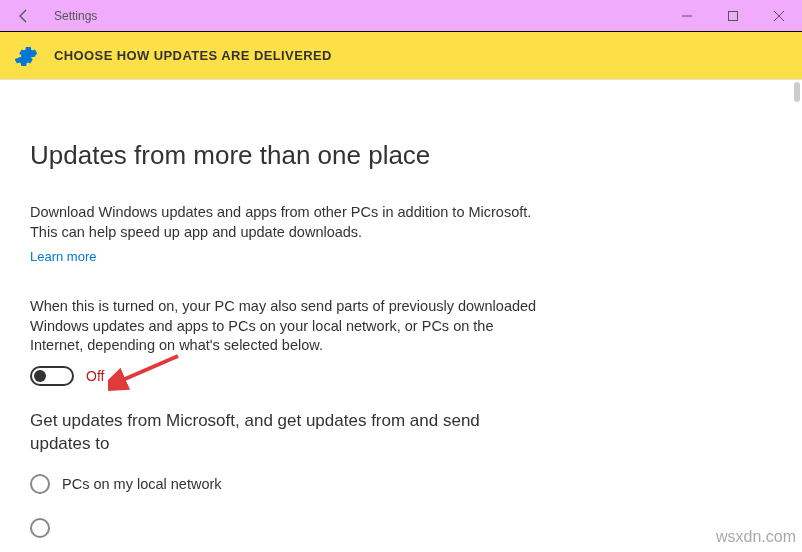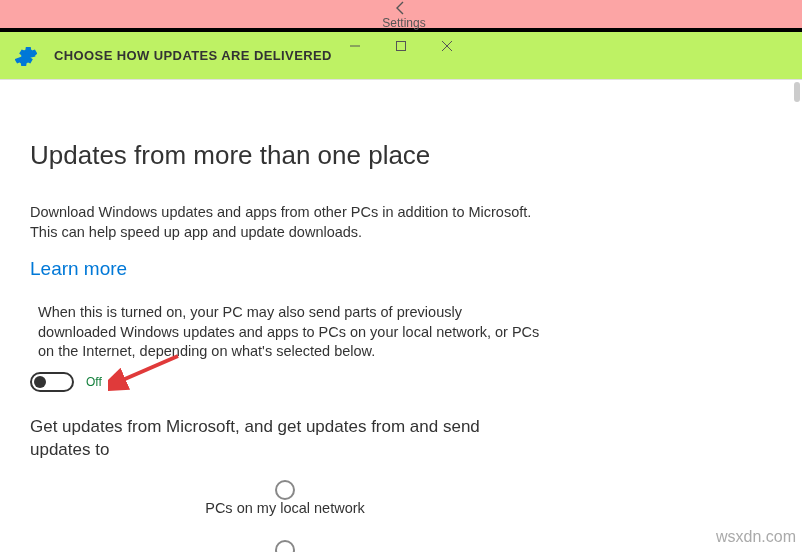--- a/index.html
+++ b/index.html
@@ -10,23 +10,22 @@
       background: #fff;
       width: 802px;
       height: 552px;
       overflow: hidden;
       position: relative;
     }
     .title-bar {
       height: 32px;
       display: flex;
       align-items: center;
-      background: #fca5a5;
-      border-bottom: 4px solid #000000;
-      flex-direction: column;
+      background: #f0abfc;
+      border-bottom: 1px solid #000000;
     }
     .back-btn {
       width: 48px;
       height: 32px;
       display: flex;
       align-items: center;
       justify-content: center;
       color: #555;
     }
     .title-text {
@@ -41,21 +40,21 @@
     .win-btn {
       width: 46px;
       height: 32px;
       display: flex;
       align-items: center;
       justify-content: center;
       color: #555;
     }
     .header-bar {
       height: 48px;
-      background: #bef264;
+      background: #fde047;
       display: flex;
       align-items: center;
       padding-left: 12px;
       border-bottom: 1px solid #e0e0e0;
     }
     .gear-wrap {
       width: 28px;
       height: 28px;
       display: flex;
       align-items: center;
@@ -77,35 +76,34 @@
     .main-title {
       font-size: 26px;
       font-weight: 300;
       color: #333;
       margin-bottom: 32px;
     }
     .para {
       font-size: 14.5px;
       line-height: 1.35;
       color: #333;
-      margin-bottom: 16px;
+      margin-bottom: 6px;
     }
     .learn-link {
       color: #0078d7;
-      font-size: 19px;
+      font-size: 13px;
       cursor: pointer;
       display: inline-block;
-      margin-bottom: 23px;
+      margin-bottom: 33px;
     }
     .para2 {
       font-size: 14.5px;
       line-height: 1.35;
       color: #333;
       margin-bottom: 10px;
-      margin-left: 8px;
     }
     .toggle-row {
       display: flex;
       align-items: center;
       gap: 12px;
       margin-bottom: 24px;
     }
     .toggle {
       width: 44px;
       height: 20px;
@@ -117,34 +115,34 @@
     .toggle-knob {
       width: 12px;
       height: 12px;
       background: #333;
       border-radius: 50%;
       position: absolute;
       left: 2px;
       top: 2px;
     }
     .toggle-label {
-      font-size: 12px;
-      color: #15803d;
+      font-size: 14px;
+      color: #b91c1c;
     }
     .para3 {
       font-size: 17px;
       line-height: 1.35;
       color: #333;
       margin-bottom: 18px;
     }
     .radio-row {
       display: flex;
       align-items: center;
+      gap: 12px;
       margin-bottom: 24px;
-      flex-direction: column;
     }
     .radio {
       width: 20px;
       height: 20px;
       border: 2px solid #888;
       border-radius: 50%;
       position: relative;
       flex-shrink: 0;
     }
     .radio-label {

